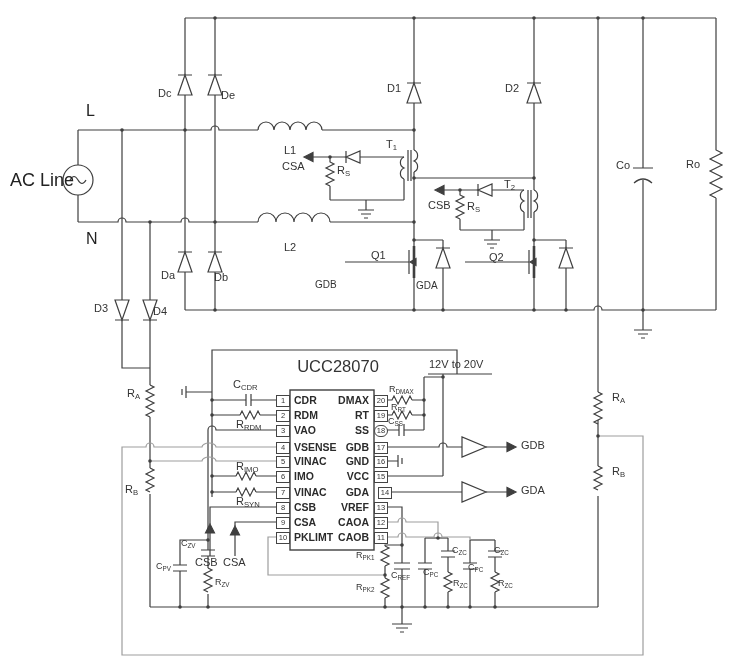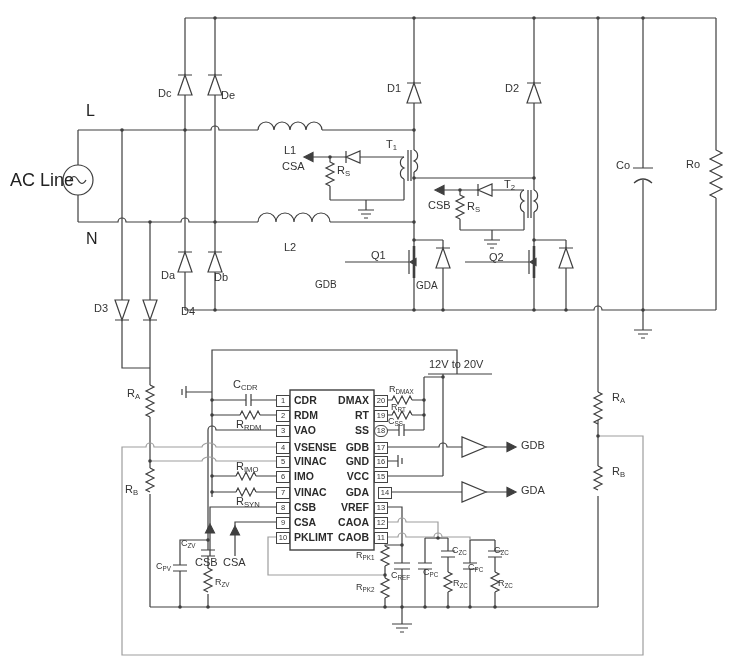--- a/index.html
+++ b/index.html
@@ -275,32 +275,33 @@
         <circle cx="208" cy="607" r="1.8"></circle>
         <circle cx="385" cy="607" r="1.8"></circle>
       <circle cx="402" cy="607" r="1.8"></circle>
         <circle cx="425" cy="607" r="1.8"></circle>
         <circle cx="448" cy="607" r="1.8"></circle>
       <circle cx="470" cy="607" r="1.8"></circle>
         <circle cx="495" cy="607" r="1.8"></circle>
     </g>
   </svg>
 
+  <div id="ic-title">UCC28070</div>
   <div id="labels">
       <span class="lb s15" style="left: 10px; top: 171px;">AC Line</span>
       <span class="lb s16" style="left: 86px; top: 103px;">L</span>
       <span class="lb s16" style="left: 86px; top: 231px;">N</span>
       <span class="lb " style="left: 158px; top: 88px;">Dc</span>
       <span class="lb " style="left: 221px; top: 90px;">De</span>
       <span class="lb " style="left: 387px; top: 83px;">D1</span>
       <span class="lb " style="left: 505px; top: 83px;">D2</span>
       <span class="lb " style="left: 161px; top: 270px;">Da</span>
       <span class="lb " style="left: 214px; top: 272px;">Db</span>
       <span class="lb " style="left: 94px; top: 303px;">D3</span>
-      <span class="lb " style="left: 153px; top: 306px; padding-left: 28px;">D4</span>
+      <span class="lb " style="left: 153px; top: 306px;">D4</span>
       <span class="lb " style="left: 284px; top: 145px;">L1</span>
       <span class="lb " style="left: 284px; top: 242px;">L2</span>
       <span class="lb pair" style="left: 386px; top: 139px;"><span>T</span><sub>1</sub></span>
       <span class="lb pair" style="left: 504px; top: 179px;"><span>T</span><sub>2</sub></span>
       <span class="lb " style="left: 282px; top: 161px;">CSA</span>
       <span class="lb " style="left: 428px; top: 200px;">CSB</span>
       <span class="lb pair" style="left: 337px; top: 165px;"><span>R</span><sub>S</sub></span>
       <span class="lb pair" style="left: 467px; top: 201px;"><span>R</span><sub>S</sub></span>
       <span class="lb " style="left: 371px; top: 250px;">Q1</span>
       <span class="lb " style="left: 489px; top: 252px;">Q2</span>

